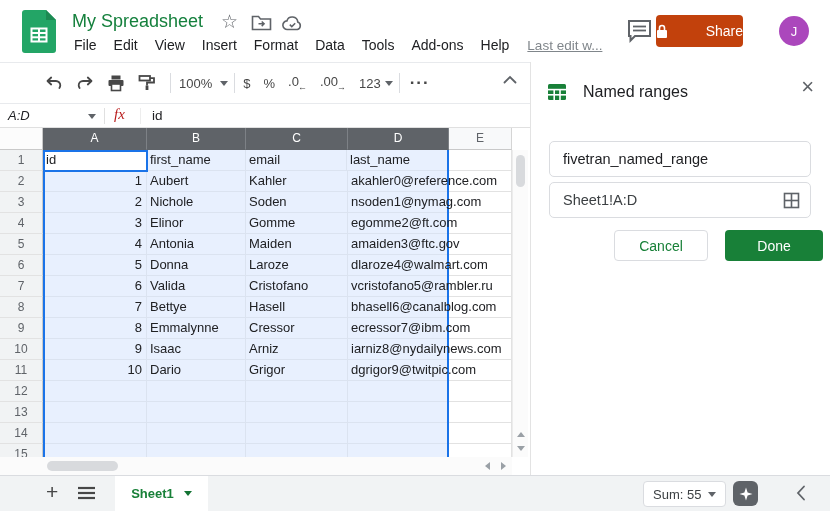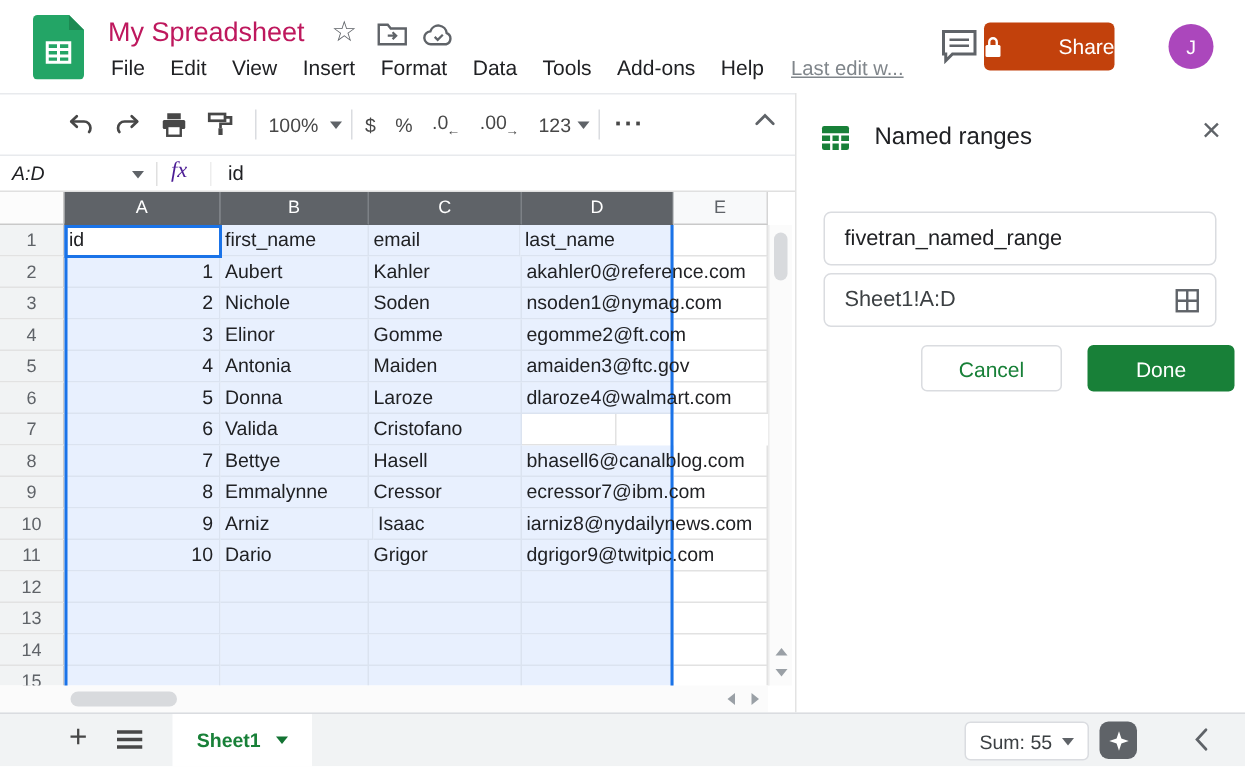--- a/index.html
+++ b/index.html
@@ -3,21 +3,21 @@
 <meta charset="utf-8">
 <style>
   html,body{margin:0;padding:0;background:#fff;}
   .app{position:relative;width:830px;height:511px;background:#fff;overflow:hidden;
        font-family:"Liberation Sans","DejaVu Sans",sans-serif;color:#202124;}
   .abs{position:absolute;}
 
   
   .top-header{position:absolute;left:0;top:0;width:830px;height:62px;background:#fff;}
   .logo{position:absolute;left:22px;top:10px;width:34px;height:43px;}
-  .doc-title{position:absolute;left:72px;top:11px;font-size:18px;color:#be185d;white-space:nowrap;}
+  .doc-title{position:absolute;left:72px;top:11px;font-size:18px;color:#15803d;white-space:nowrap;}
   .title-icon{position:absolute;top:13px;color:#5f6368;font-size:19px;line-height:19px;cursor:pointer;}
   .star{left:221px;top:12px;}
   .menu-bar{position:absolute;left:72px;top:36px;display:flex;align-items:center;font-size:14px;color:#202124;}
   .menu-items{display:flex;gap:13px;}
   .menu-item{cursor:pointer;padding:1px 2px;}
   .last-edit{margin-left:16px;color:#80868b;text-decoration:underline;font-size:13.5px;white-space:nowrap;cursor:pointer;}
   .comment-btn{position:absolute;left:627px;top:19px;width:26px;height:24px;cursor:pointer;}
   .share-btn{position:absolute;left:656px;top:15px;width:87px;height:32px;background:#c2410c;border-radius:4px;
              display:flex;align-items:center;justify-content:space-between;gap:7px;color:#fff;font-size:14px;font-weight:500;cursor:pointer;}
   .avatar{position:absolute;left:779px;top:16px;width:30px;height:30px;border-radius:50%;background:#ab47bc;
@@ -37,21 +37,21 @@
   .more-dots{font-size:17px;font-weight:bold;letter-spacing:1px;color:#474747;cursor:pointer;margin-left:2px;}
   .collapse-tb{position:absolute;left:503px;top:75px;cursor:pointer;}
 
   
   .formula-bar{position:absolute;left:0;top:103px;width:530px;height:25px;border-top:1px solid #e8eaed;
                border-bottom:1px solid #e0e0e0;box-sizing:border-box;background:#fff;}
   .name-box{position:absolute;left:8px;top:4px;font-size:13px;color:#202124;cursor:pointer;font-style:italic;}
   .name-caret{position:absolute;left:88px;top:10px;}
   .fb-div1{position:absolute;left:104px;top:4px;width:1px;height:16px;background:#e0e0e0;}
   .fx{position:absolute;left:114px;top:2px;font-family:"Liberation Serif","DejaVu Serif",serif;
-      font-style:italic;font-size:15px;color:#4c1d95;}
+      font-style:italic;font-size:15px;color:#b91c1c;}
   .fb-div2{position:absolute;left:140px;top:4px;width:1px;height:16px;background:#ededed;}
   .fb-input{position:absolute;left:152px;top:4px;font-size:13.5px;color:#202124;}
 
   
   .sheet-grid{position:absolute;left:0;top:128px;width:512px;height:329px;overflow:hidden;background:#fff;}
   .grid-row{display:flex;height:21px;}
   .grid-row.hdr{height:22px;}
   .gc{box-sizing:border-box;flex:none;border-right:1px solid #e2e2e2;border-bottom:1px solid #e2e2e2;
       font-size:13px;line-height:20px;padding:0 3px;white-space:nowrap;color:#202124;}
   .corner{background:#fcfcfc;border-right:1px solid #c9c9c9;border-bottom:1px solid #c9c9c9;}
@@ -281,20 +281,21 @@
         <div class="gc cell sel" style="width: 99px;"><span class="ctext">Donna</span></div>
         <div class="gc cell sel" style="width: 102px;"><span class="ctext">Laroze</span></div>
         <div class="gc cell sel" style="width: 101px;"><span class="ctext">dlaroze4@walmart.com</span></div>
         <div class="gc cell" style="width: 63px;"><span class="ctext"></span></div>
       </div>
       <div class="grid-row">
         <div class="gc rowhead" style="width: 43px;"><span class="ctext">7</span></div>
         <div class="gc cell sel num" style="width: 104px;"><span class="ctext">6</span></div>
         <div class="gc cell sel" style="width: 99px;"><span class="ctext">Valida</span></div>
         <div class="gc cell sel" style="width: 102px;"><span class="ctext">Cristofano</span></div>
+        <div class="gc cell sel" style="width: 101px;"><span class="ctext">vcristofano5@rambler.ru</span></div>
         <div class="gc cell" style="width: 63px;"><span class="ctext"></span></div>
       </div>
       <div class="grid-row">
         <div class="gc rowhead" style="width: 43px;"><span class="ctext">8</span></div>
         <div class="gc cell sel num" style="width: 104px;"><span class="ctext">7</span></div>
         <div class="gc cell sel" style="width: 99px;"><span class="ctext">Bettye</span></div>
         <div class="gc cell sel" style="width: 102px;"><span class="ctext">Hasell</span></div>
         <div class="gc cell sel" style="width: 101px;"><span class="ctext">bhasell6@canalblog.com</span></div>
         <div class="gc cell" style="width: 63px;"><span class="ctext"></span></div>
       </div>
@@ -302,22 +303,22 @@
         <div class="gc rowhead" style="width: 43px;"><span class="ctext">9</span></div>
         <div class="gc cell sel num" style="width: 104px;"><span class="ctext">8</span></div>
         <div class="gc cell sel" style="width: 99px;"><span class="ctext">Emmalynne</span></div>
         <div class="gc cell sel" style="width: 102px;"><span class="ctext">Cressor</span></div>
         <div class="gc cell sel" style="width: 101px;"><span class="ctext">ecressor7@ibm.com</span></div>
         <div class="gc cell" style="width: 63px;"><span class="ctext"></span></div>
       </div>
       <div class="grid-row">
         <div class="gc rowhead" style="width: 43px;"><span class="ctext">10</span></div>
         <div class="gc cell sel num" style="width: 104px;"><span class="ctext">9</span></div>
+        <div class="gc cell sel" style="width: 99px;"><span class="ctext">Isaac</span></div>
         <div class="gc cell sel" style="width: 102px;"><span class="ctext">Arniz</span></div>
-        <div class="gc cell sel" style="width: 99px;"><span class="ctext">Isaac</span></div>
         <div class="gc cell sel" style="width: 101px;"><span class="ctext">iarniz8@nydailynews.com</span></div>
         <div class="gc cell" style="width: 63px;"><span class="ctext"></span></div>
       </div>
       <div class="grid-row">
         <div class="gc rowhead" style="width: 43px;"><span class="ctext">11</span></div>
         <div class="gc cell sel num" style="width: 104px;"><span class="ctext">10</span></div>
         <div class="gc cell sel" style="width: 99px;"><span class="ctext">Dario</span></div>
         <div class="gc cell sel" style="width: 102px;"><span class="ctext">Grigor</span></div>
         <div class="gc cell sel" style="width: 101px;"><span class="ctext">dgrigor9@twitpic.com</span></div>
         <div class="gc cell" style="width: 63px;"><span class="ctext"></span></div>

